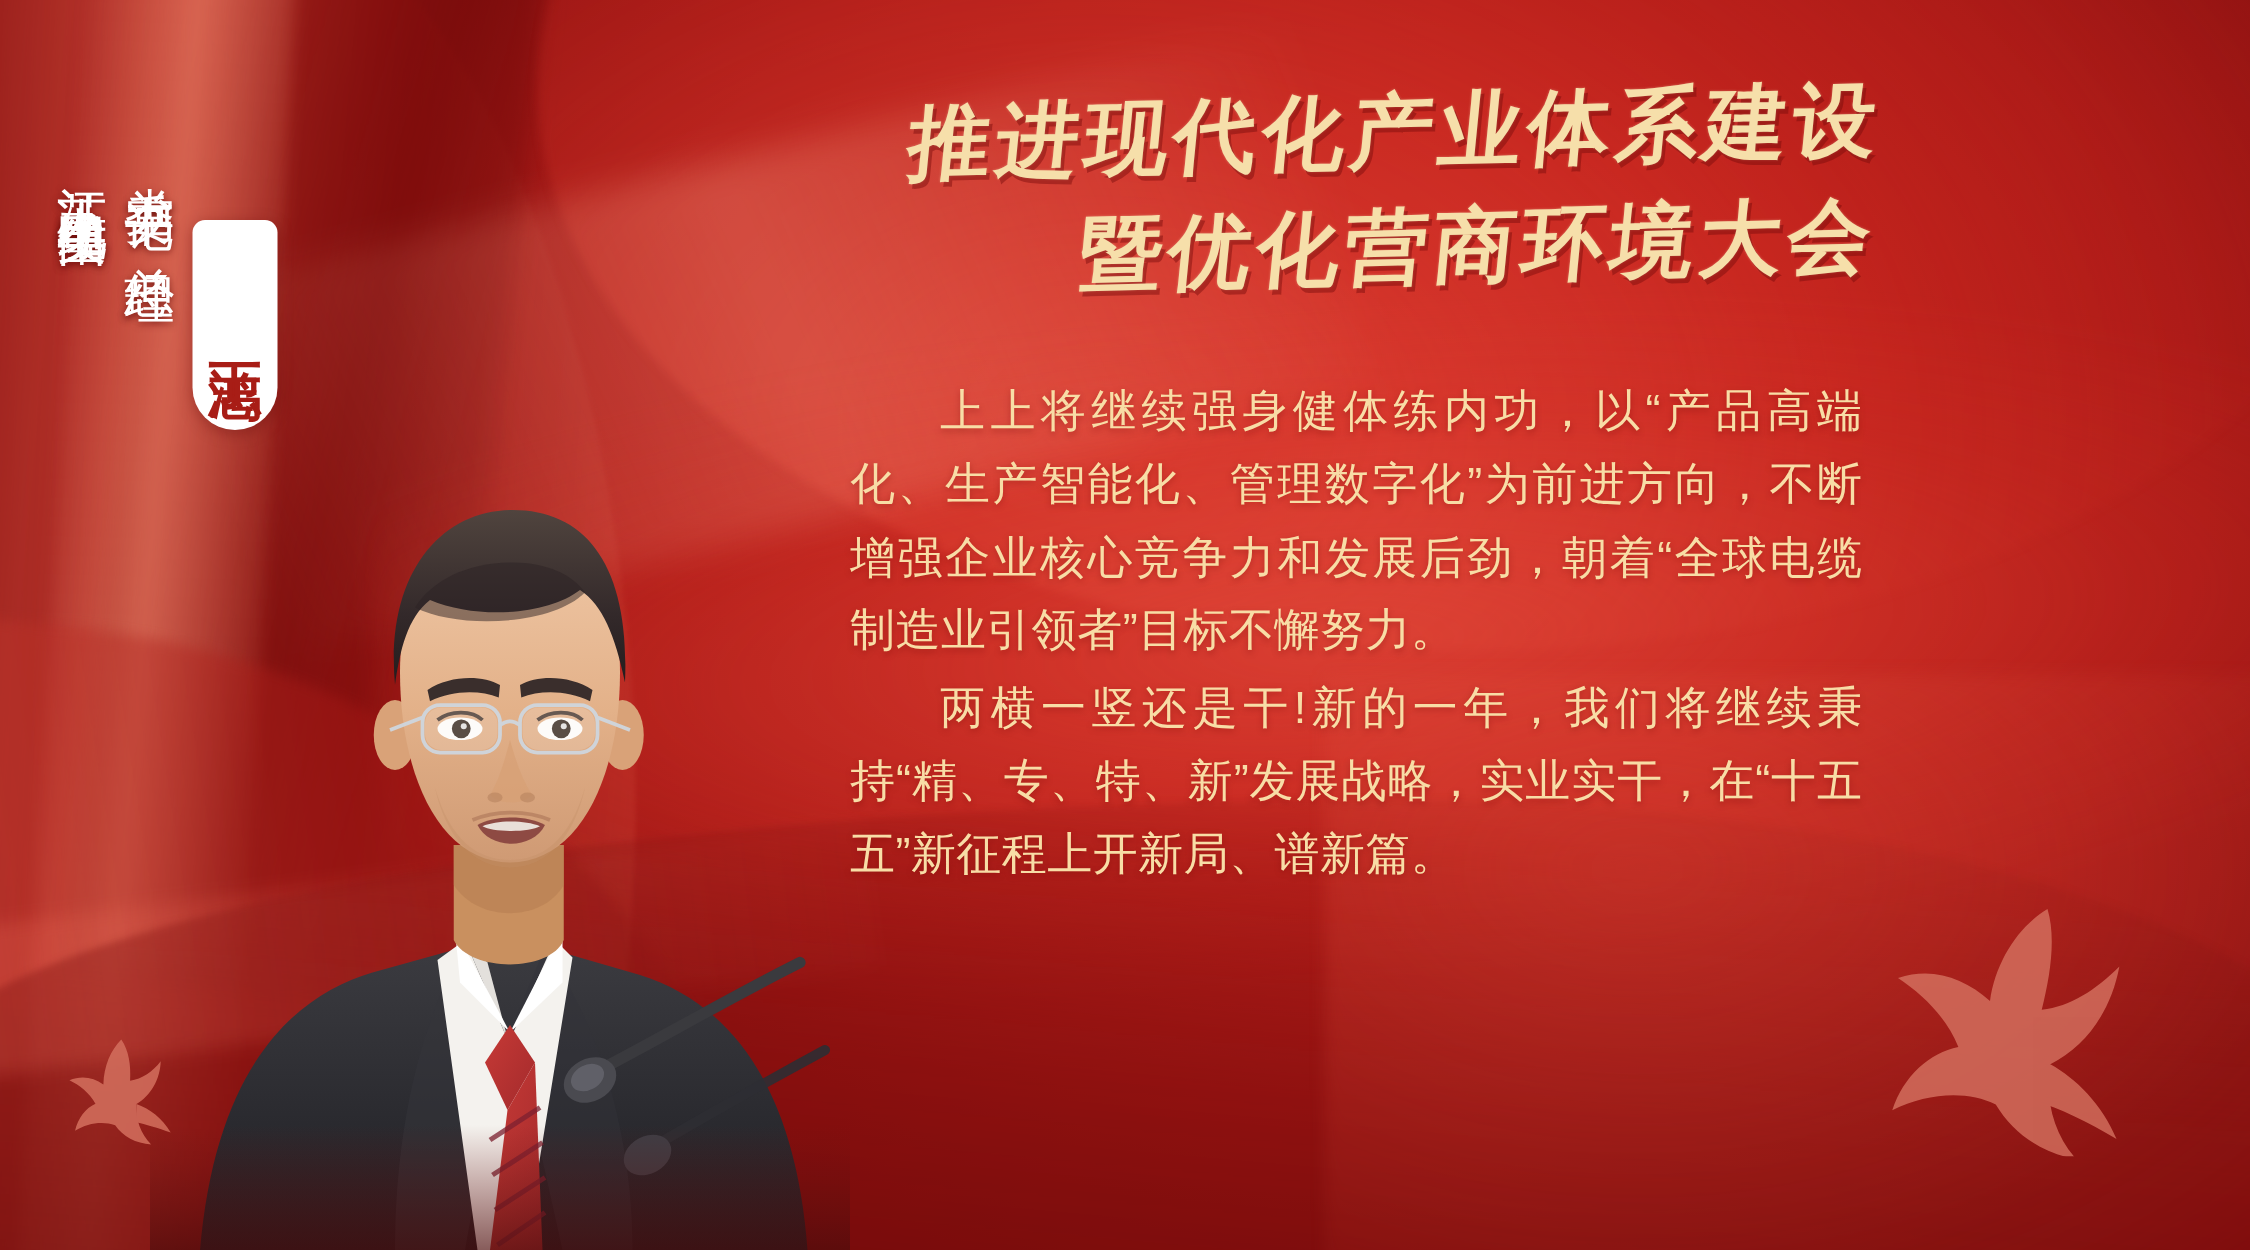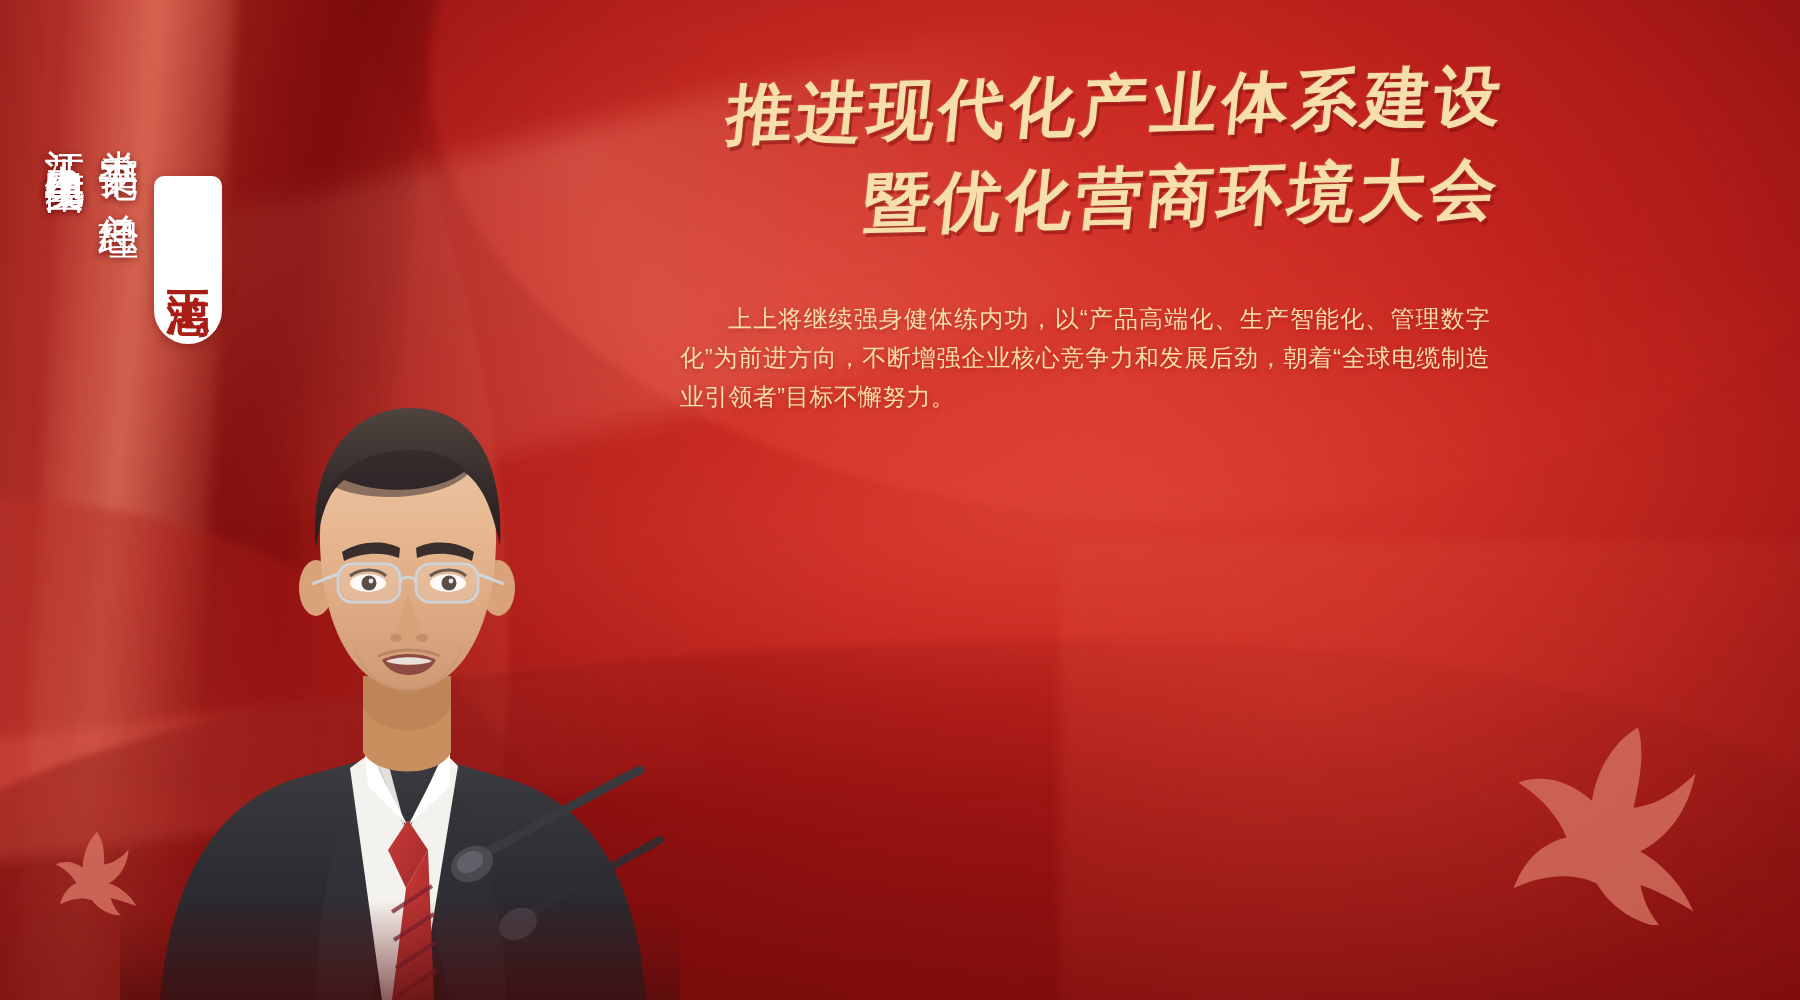--- a/index.html
+++ b/index.html
@@ -118,21 +118,21 @@
     letter-spacing:.07em;white-space:nowrap;
     transform:skewX(-7deg) rotate(-1.4deg);
     text-shadow:3px 4px 0 rgba(120,10,10,.45), 0 0 2px rgba(255,240,200,.4);
   }
   .hl1{margin-left:38px;}
   .hl2{margin-left:175px;margin-top:10px;}
 
   
   #body-text{
     position:absolute;left:680px;top:300px;width:810px;z-index:4;
-    color:#f8dda6;font-size:24px;line-height:1.62;
+    color:#f8dda6;font-size:36px;line-height:1.62;
     letter-spacing:.01em;
     text-shadow:0 2px 5px rgba(110,10,10,.35);
   }
   #body-text p{margin:0 0 4px 0;text-indent:2em;text-align:justify;}
 
   
   .dove{position:absolute;z-index:3;pointer-events:none;}
   #dove-left{left:40px;bottom:70px;width:120px;height:120px;transform:rotate(-8deg);}
   #dove-right{right:70px;bottom:75px;width:230px;height:230px;}
   .dove svg{display:block;width:100%;height:100%;}
@@ -296,15 +296,16 @@
     </svg>
   </div>
 
   <div id="headline">
     <div class="hl hl1">推进现代化产业体系建设</div>
     <div class="hl hl2">暨优化营商环境大会</div>
   </div>
 
   <div id="body-text">
     <p>上上将继续强身健体练内功，以“产品高端化、生产智能化、管理数字化”为前进方向，不断增强企业核心竞争力和发展后劲，朝着“全球电缆制造业引领者”目标不懈努力。</p>
+    <p>两横一竖还是干!新的一年，我们将继续秉持“精、专、特、新”发展战略，实业实干，在“十五五”新征程上开新局、谱新篇。</p>
   </div>
 
 </div>
 
 </body></html>

